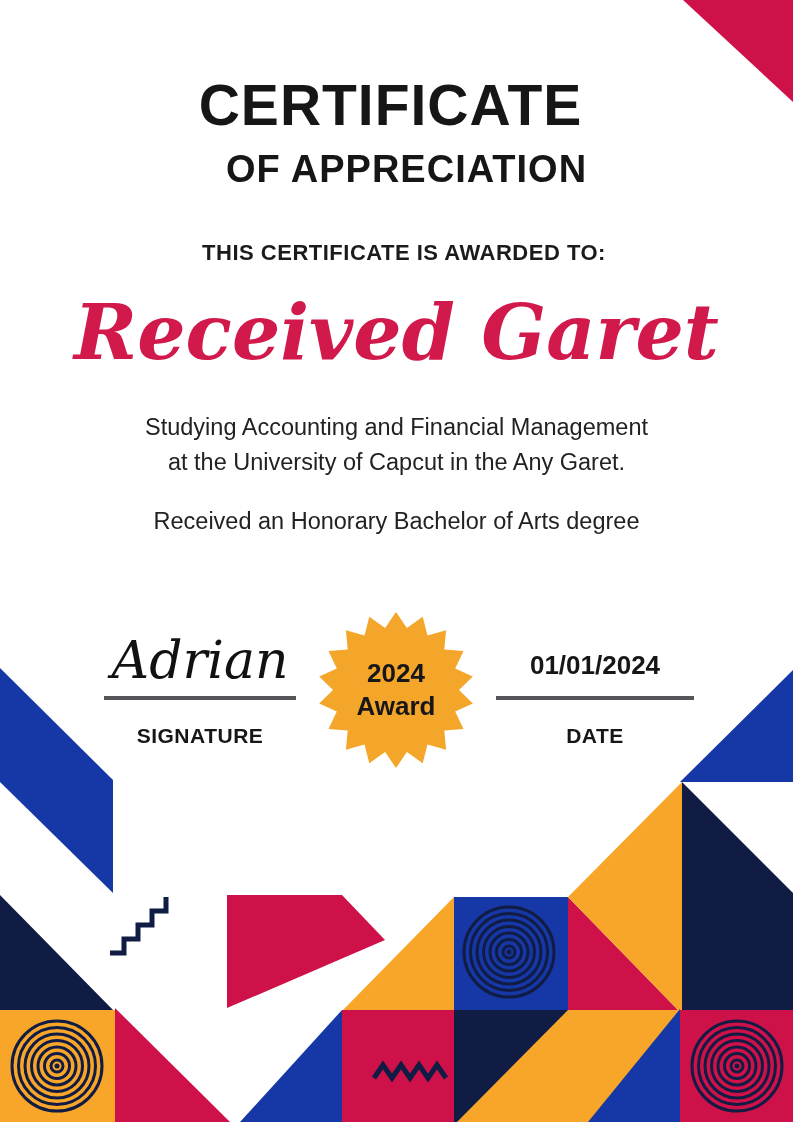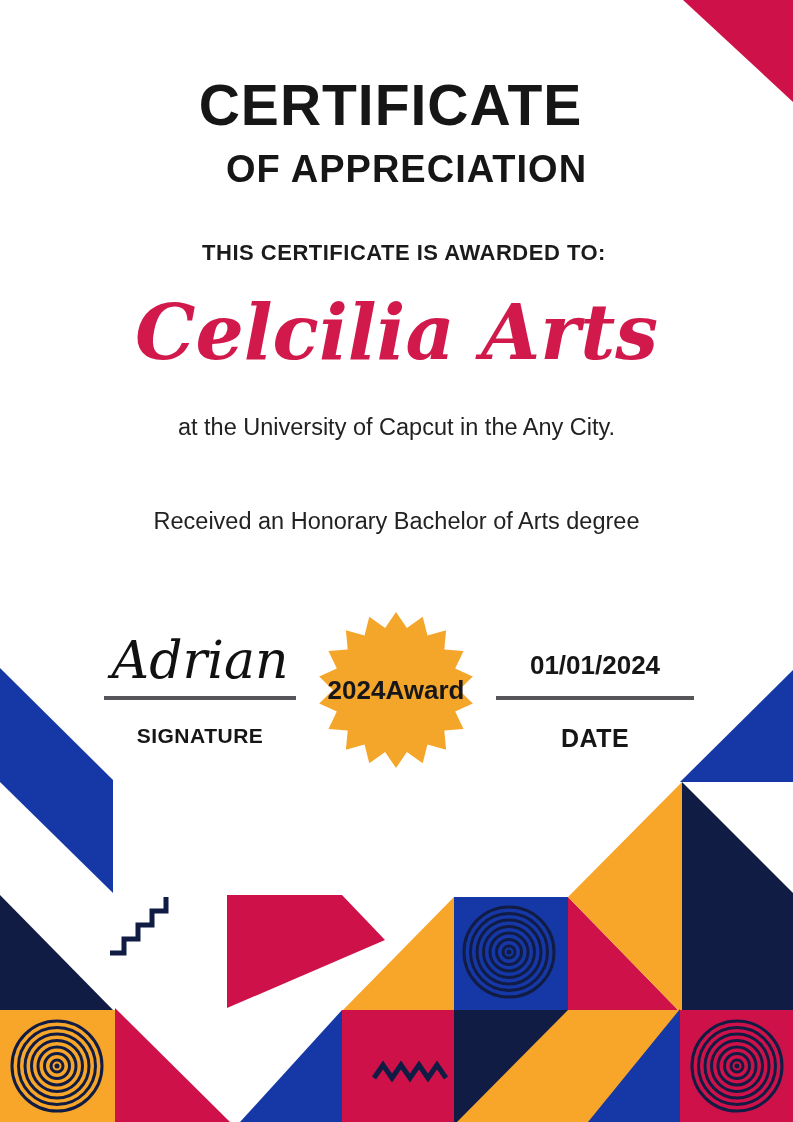--- a/index.html
+++ b/index.html
@@ -49,29 +49,29 @@
   .sig-label{
     left:100px;width:200px;top:724px;
     font-size:21px;font-weight:700;letter-spacing:0.5px;
   }
   .date-value{
     left:495px;width:200px;top:650px;
     font-size:26px;font-weight:700;
   }
   .date-label{
     left:495px;width:200px;top:724px;
-    font-size:25px;font-weight:700;letter-spacing:0.5px;
+    font-size:21px;font-weight:700;letter-spacing:0.5px;
   }
   .badge{
     position:absolute;left:318px;top:612px;width:156px;height:156px;z-index:1;
   }
   .badge svg{position:absolute;left:0;top:0;}
   .badge-text{
     position:absolute;left:0;top:0;width:156px;height:156px;
-    display:flex;align-items:center;justify-content:center;
+    display:flex;flex-direction:column;align-items:center;justify-content:center;
     z-index:2;color:#17171a;font-weight:700;font-size:26px;line-height:33px;
   }
 </style>
 </head>
 <body>
 
 <div class="page">
 
   <svg class="deco-svg" width="793" height="1122" viewBox="0 0 793 1122">
 
@@ -142,24 +142,25 @@
       <circle cx="737" cy="1066" r="45"></circle>
       <circle cx="737" cy="1066" r="2.5" fill="#111c44" stroke="none"></circle>
     </g>
   </svg>
 
   <div class="txt title1">CERTIFICATE</div>
   <div class="txt title2">OF APPRECIATION</div>
 
   <div class="txt awarded">THIS CERTIFICATE IS AWARDED TO:</div>
 
-  <div class="txt recipient">Celcilia Arts</div>
+  <div class="txt recipient">Received Garet</div>
 
   <div class="txt para para1">
-    <div>at the University of Capcut in the Any City.</div>
+    <div>Studying Accounting and Financial Management</div>
+    <div>at the University of Capcut in the Any Garet.</div>
   </div>
 
   <div class="txt para para2">
     <div>Received an Honorary Bachelor of Arts degree</div>
   </div>
 
   <div class="txt sig-name">Adrian</div>
   <div class="rule rule-sig"></div>
   <div class="txt sig-label">SIGNATURE</div>
 

